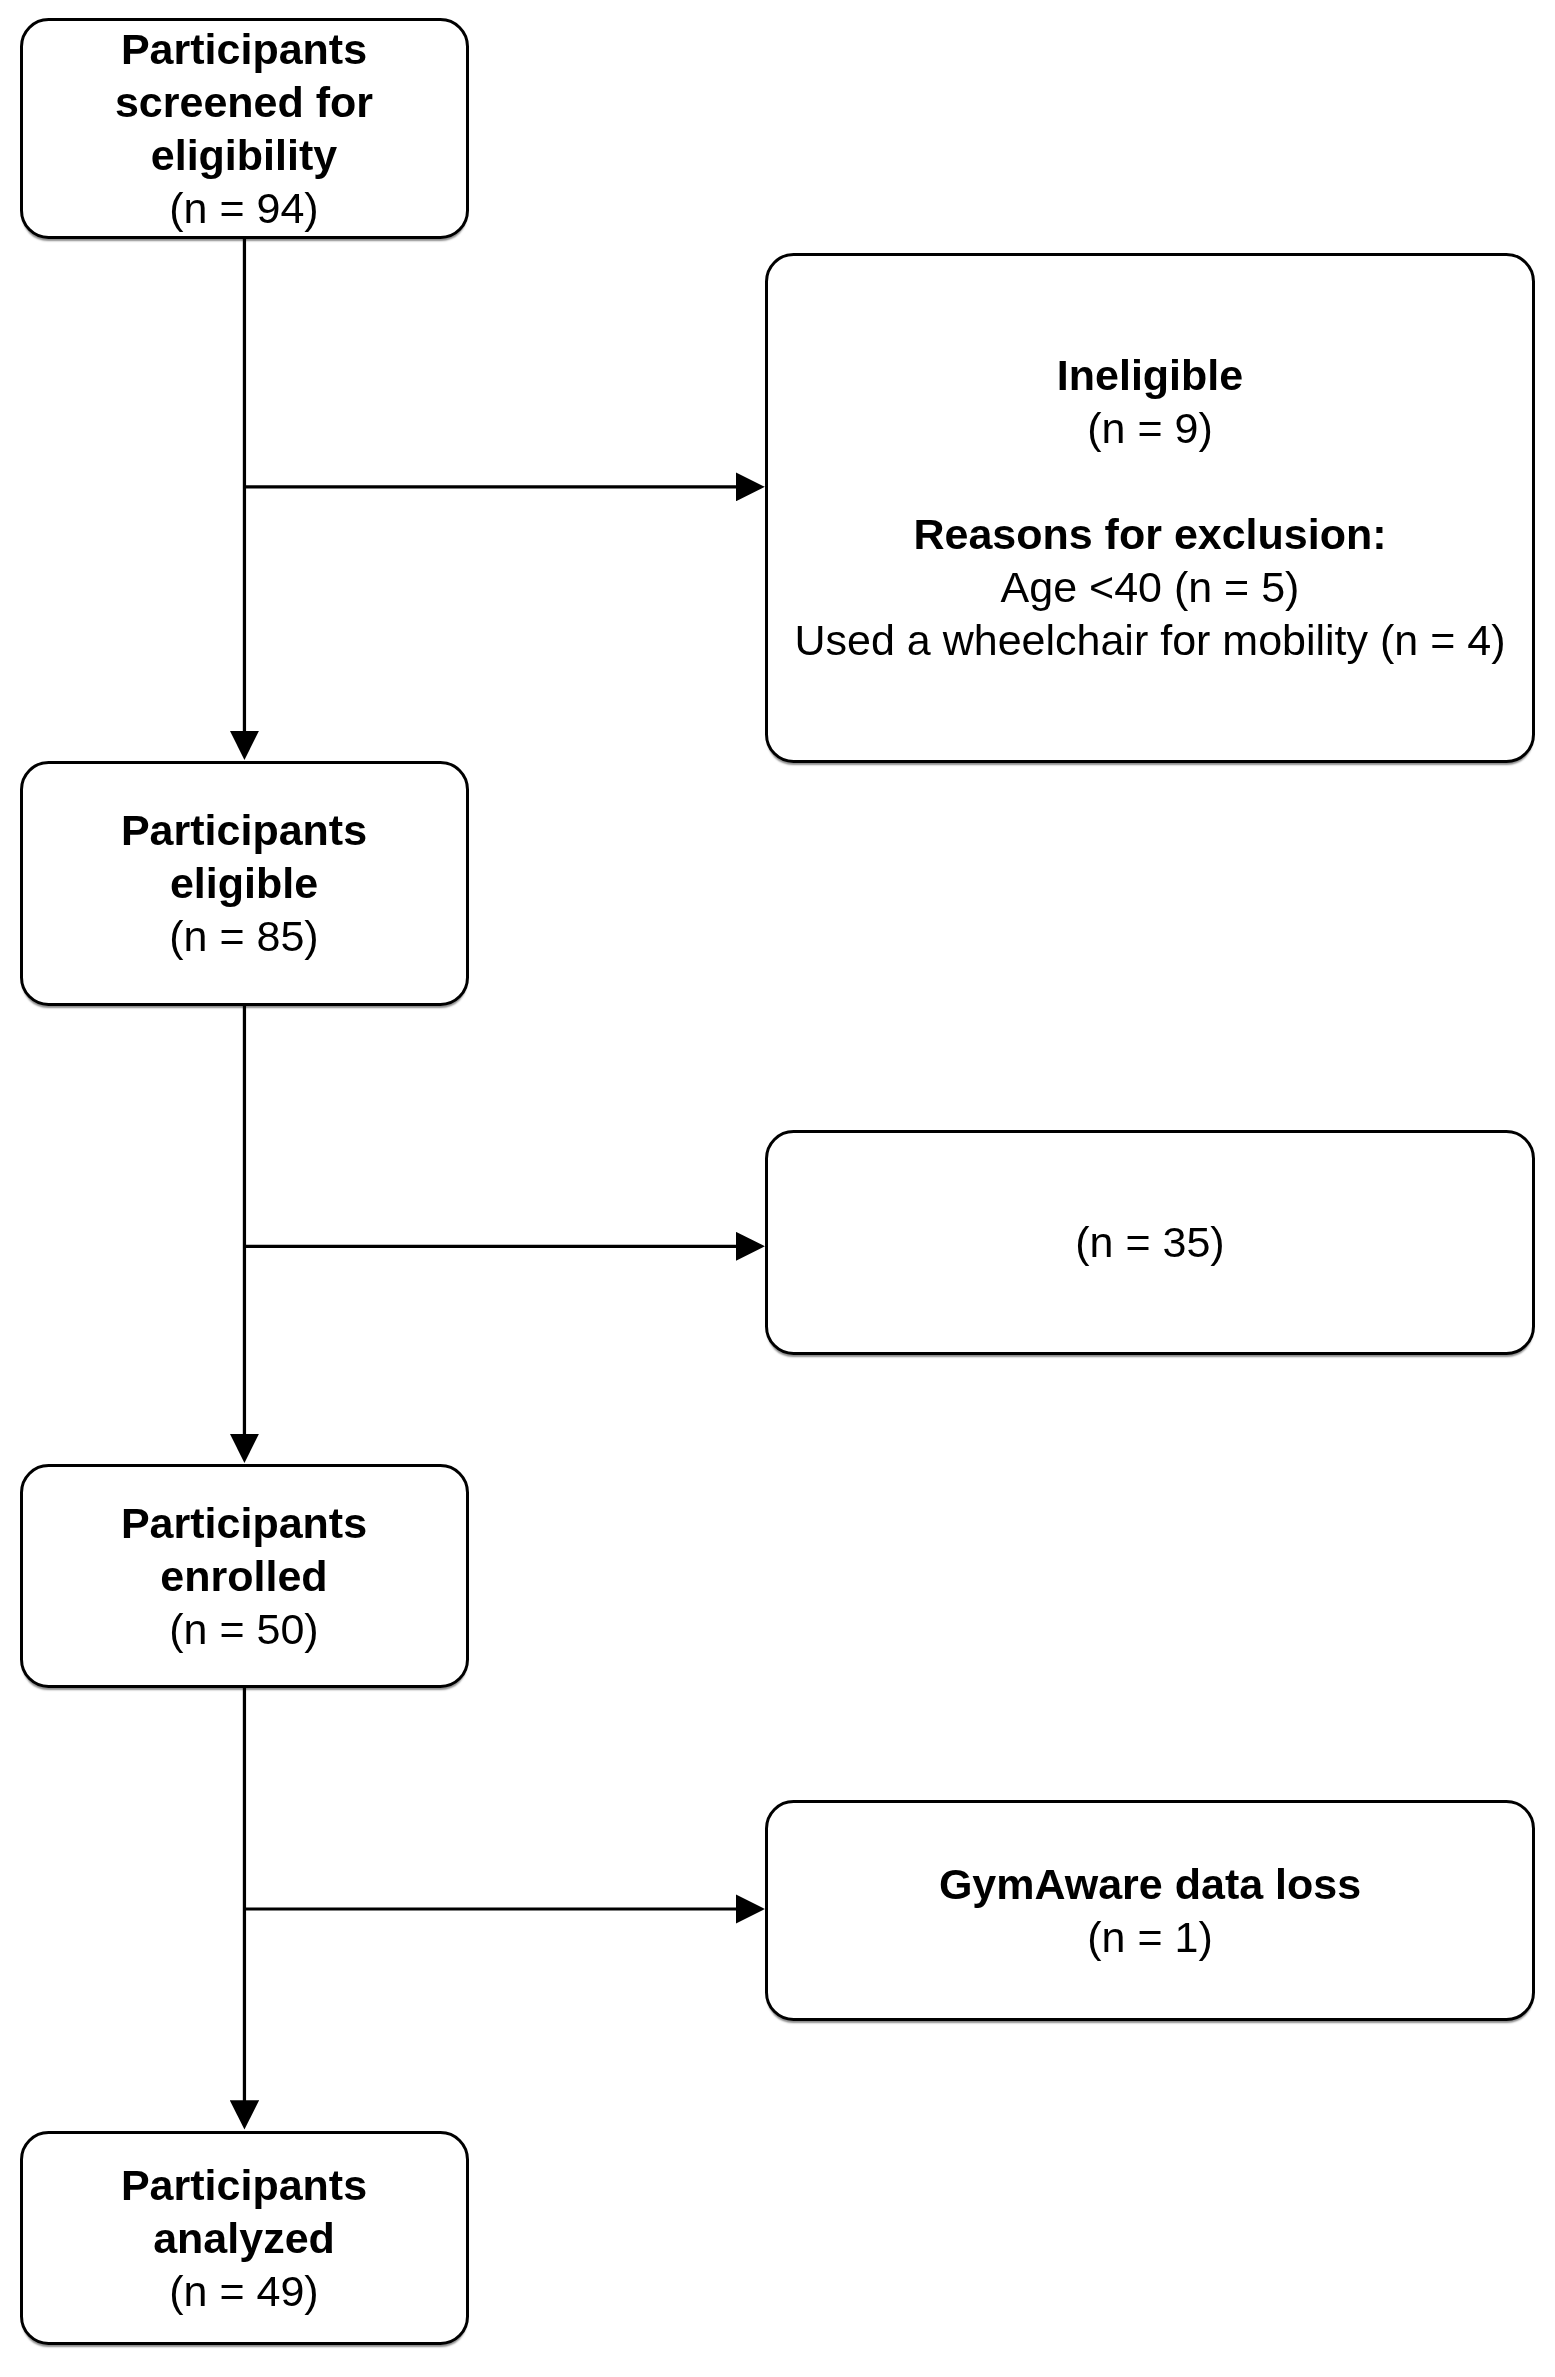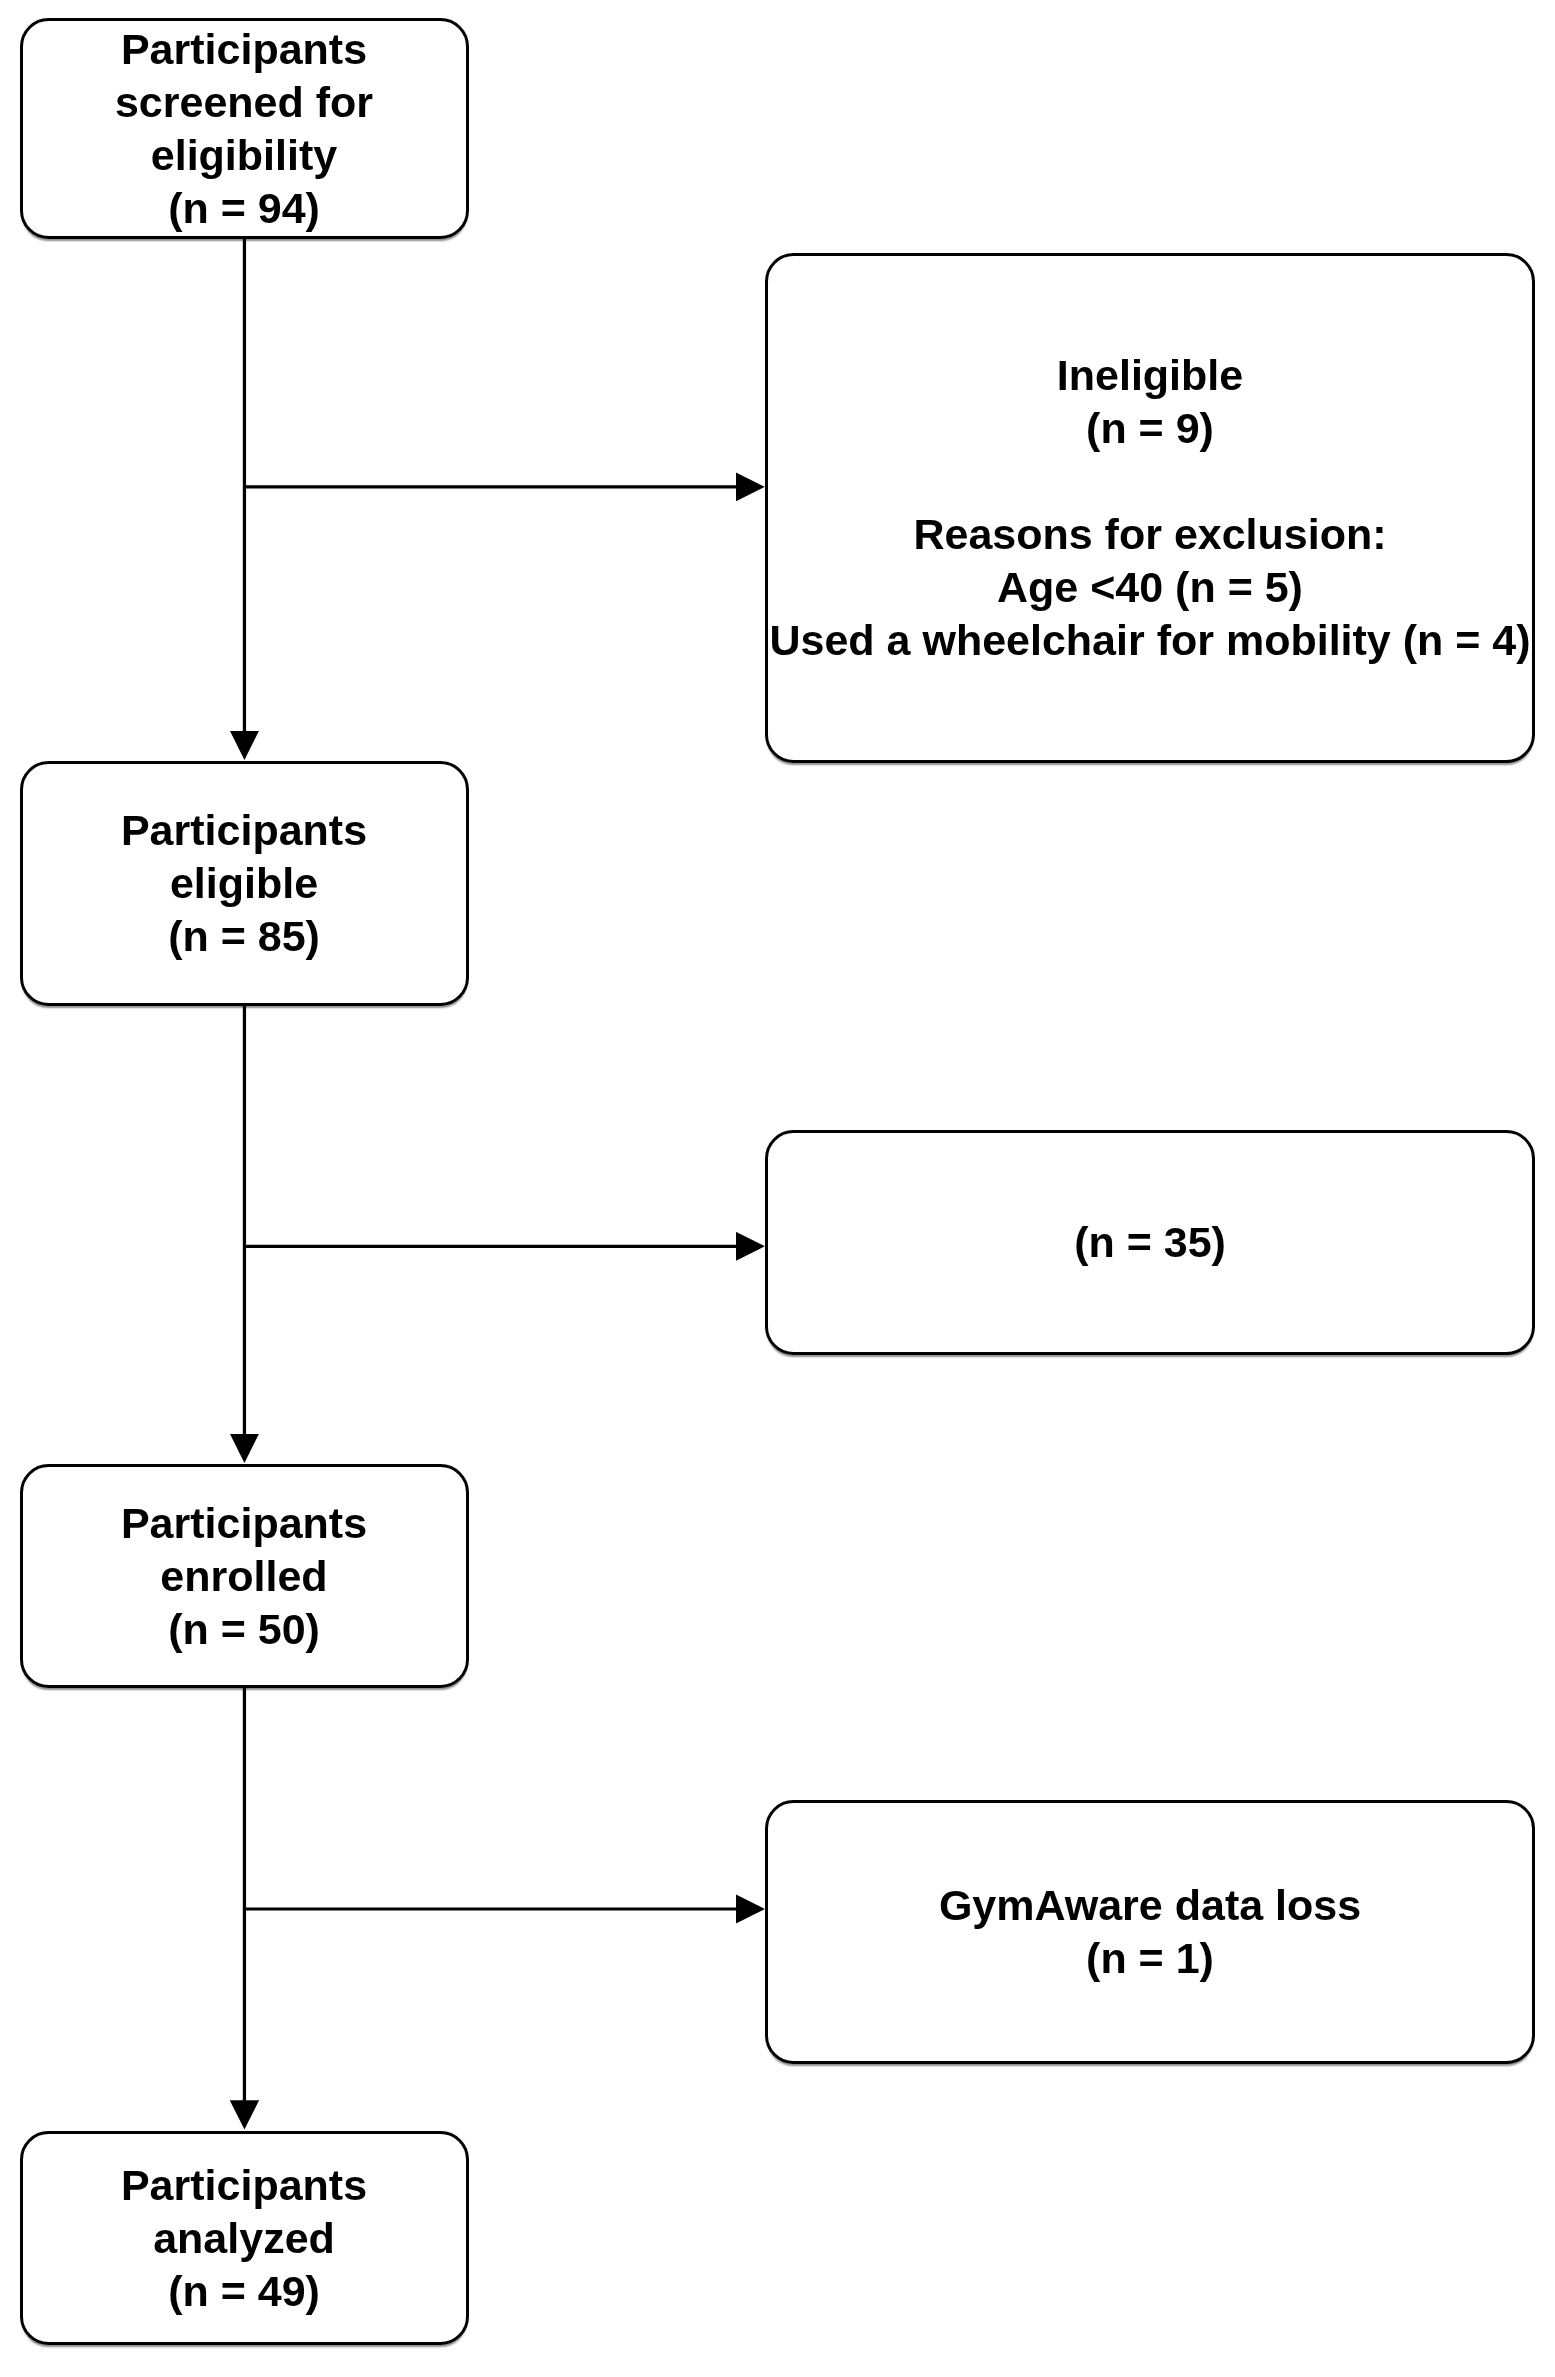--- a/index.html
+++ b/index.html
@@ -44,21 +44,21 @@
     text-align: center;
     font-size: 43px;
     line-height: 53px;
   }
   .box .title,
   .box .reasons-heading {
     font-weight: 700;
   }
   .box .count,
   .box .reason-line {
-    font-weight: 700;
+    font-weight: 400;
   }
   .box .reason-line {
     white-space: nowrap;
   }
   .spacer-line {
     height: 53px;
   }
   .box.left-col  { left: 19.5px;   width: 449px;  padding: 0 22px; }
   .box.right-col { left: 765px; width: 770px; padding: 0 9px;  }
 </style>
@@ -111,21 +111,21 @@
   </div>
 
   <div class="box left-col" style="top:1464px; height:224px;">
     <div class="title">
       <div>Participants</div>
       <div>enrolled</div>
     </div>
     <div class="count">(n = 50)</div>
   </div>
 
-  <div class="box right-col" style="top:1800px; height:264px;">
+  <div class="box right-col" style="top:1800px; height:221px;">
     <div class="title">GymAware data loss</div>
     <div class="count">(n = 1)</div>
   </div>
 
   <div class="box left-col" style="top:2131px; height:214px;">
     <div class="title">
       <div>Participants</div>
       <div>analyzed</div>
     </div>
     <div class="count">(n = 49)</div>

